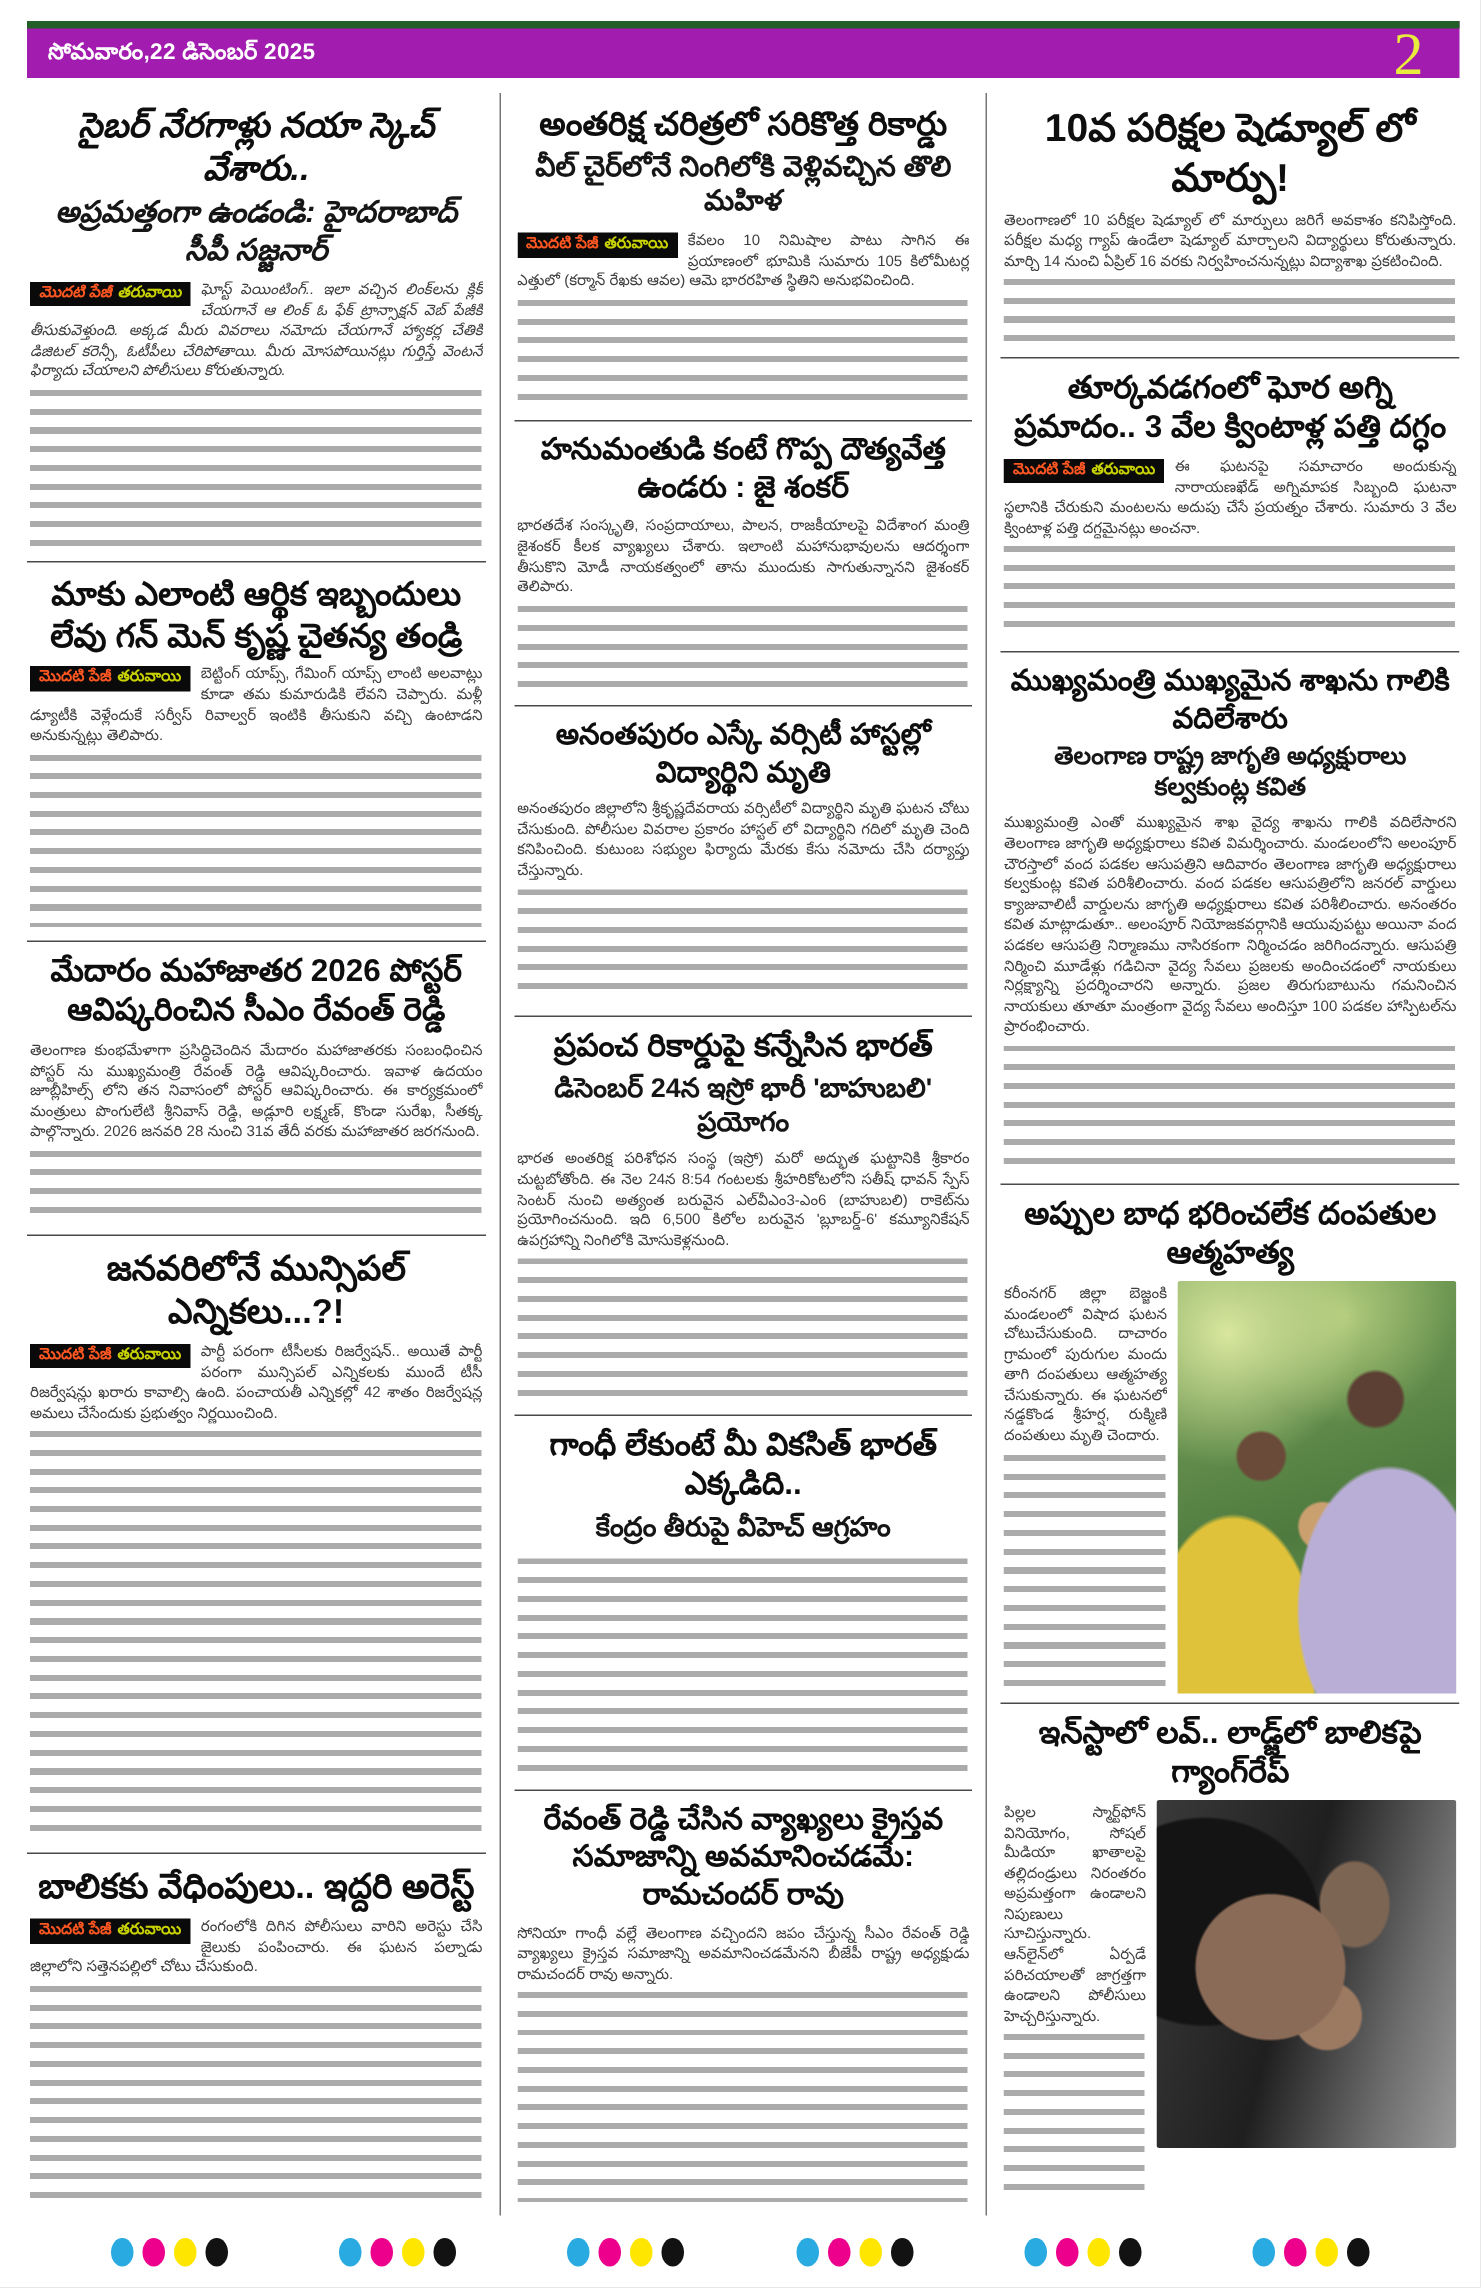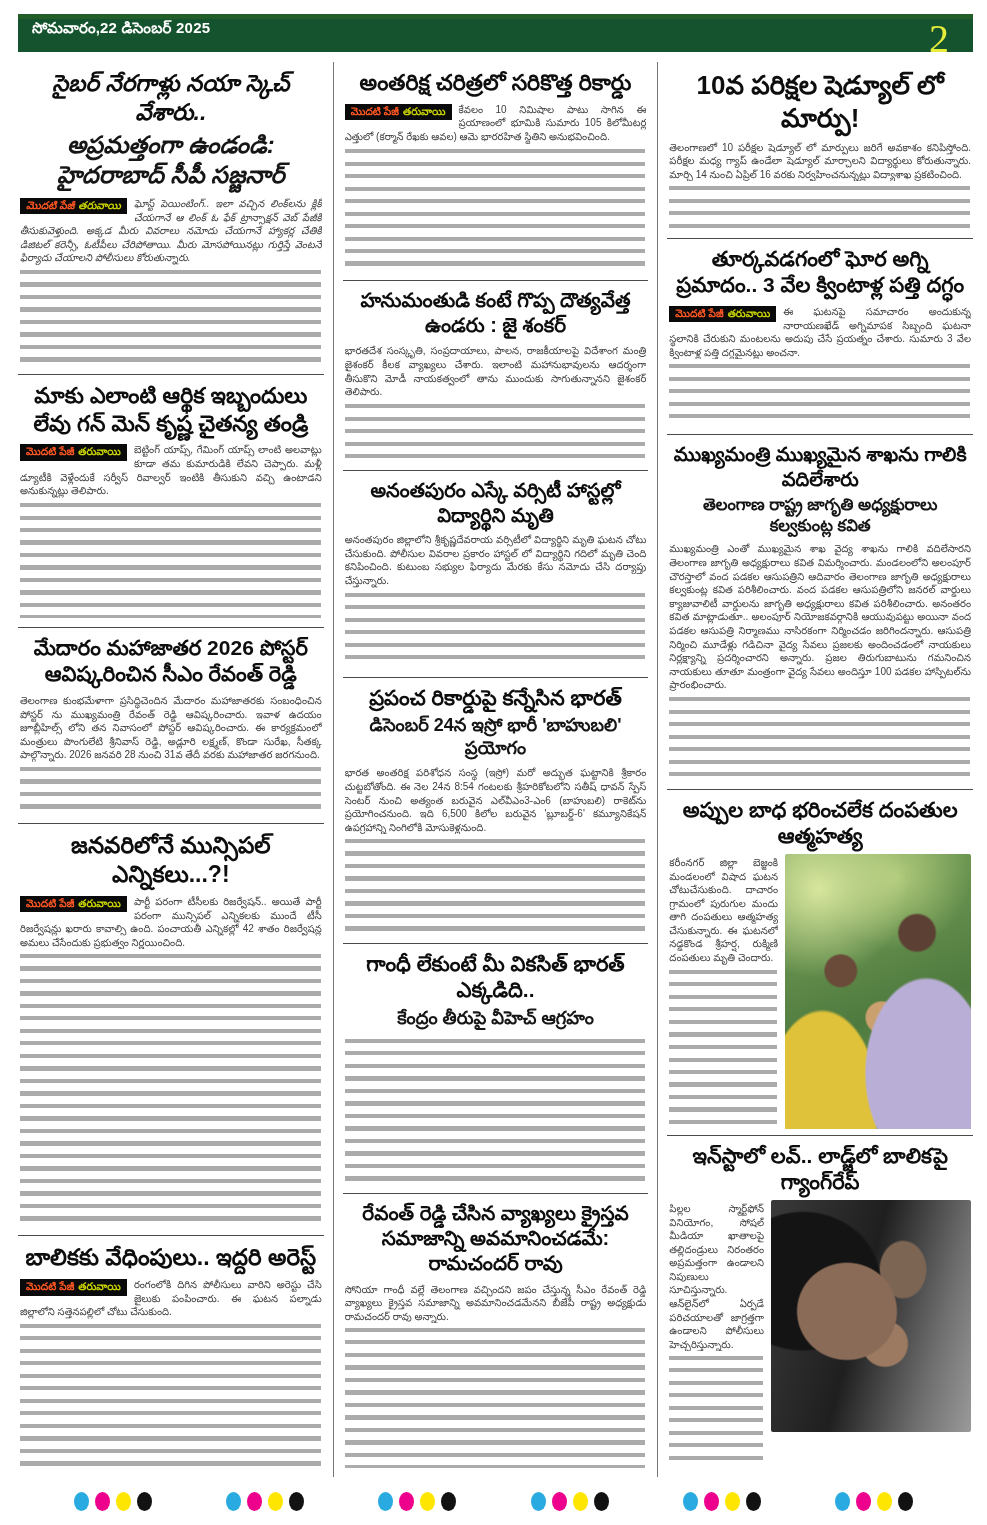--- a/index.html
+++ b/index.html
@@ -1,21 +1,21 @@
 <!DOCTYPE html>
 <html><head>
 <meta charset="utf-8">
 <style>
   html,body{margin:0;padding:0;background:#d8d8d8;}
   .page{position:relative;width:987px;height:1525px;margin:0 auto;background:#ffffff;
         font-family:"Liberation Sans",sans-serif;overflow:hidden;}
   
   .topbar{position:absolute;left:18px;right:14px;top:14px;height:38px;
-          background:#14532d;border-top:5px solid #225e28;box-sizing:border-box;
-          display:flex;align-items:flex-start;justify-content:space-between;padding:0 24px 0 14px;}
+          background:#a21caf;border-top:5px solid #225e28;box-sizing:border-box;
+          display:flex;align-items:center;justify-content:space-between;padding:0 24px 0 14px;}
   .topbar .date{color:#ffffff;font-weight:bold;font-size:15px;letter-spacing:.2px;}
   .topbar .pagenum{color:#e7ec3d;font-family:"Liberation Serif",serif;font-size:40px;line-height:1;font-weight:400;}
   
   .content{position:absolute;top:62px;left:18px;right:14px;height:1415px;display:flex;}
   .col{flex:1;display:flex;flex-direction:column;overflow:hidden;min-width:0;}
   .col + .col{border-left:1px solid #777;margin-left:9px;padding-left:9px;}
   
   .article{box-sizing:border-box;padding:5px 2px 6px;display:flex;flex-direction:column;overflow:hidden;}
   .article + .article{border-top:1.5px solid #4a4a4a;}
   .headline{margin:2px 4px;text-align:center;font-weight:bold;color:#0e0e0e;line-height:1.26;}
@@ -58,21 +58,21 @@
 
 <div class="page">
   <div class="topbar">
     <span class="date">సోమవారం,22 డిసెంబర్ 2025</span>
     <span class="pagenum">2</span>
   </div>
   <div class="content" id="cols">
       <div class="col">
         <section class="article" style="height: 312px; font-style: italic;">
           <h2 class="headline" style="font-size: 23px;">సైబర్ నేరగాళ్లు నయా స్కెచ్ వేశారు..</h2>
-          <h3 class="subhead" style="font-size: 24px;">అప్రమత్తంగా ఉండండి: హైదరాబాద్ సీపీ సజ్జనార్</h3>
+          <h3 class="subhead" style="font-size: 20px;">అప్రమత్తంగా ఉండండి: హైదరాబాద్ సీపీ సజ్జనార్</h3>
           <div class="bodywrap">
             <div class="textcol">
               <p class="body"><span class="tag"><span class="t1">మొదటి పేజీ</span><span class="t2">తరువాయి</span></span>ఘోస్ట్ పెయింటింగ్.. ఇలా వచ్చిన లింక్‌లను క్లిక్ చేయగానే ఆ లింక్ ఓ ఫేక్ ట్రాన్సాక్షన్ వెబ్ పేజీకి తీసుకువెళ్తుంది. అక్కడ మీరు వివరాలు నమోదు చేయగానే హ్యాకర్ల చేతికి డిజిటల్ కరెన్సీ, ఓటీపీలు చేరిపోతాయి. మీరు మోసపోయినట్లు గుర్తిస్తే వెంటనే ఫిర్యాదు చేయాలని పోలీసులు కోరుతున్నారు.</p>
               <div class="greeklines"></div>
             </div>
           </div>
         </section>
         <section class="article" style="height: 253px;">
           <h2 class="headline" style="font-size: 22px;">మాకు ఎలాంటి ఆర్థిక ఇబ్బందులు లేవు గన్ మెన్ కృష్ణ చైతన్య తండ్రి</h2>
           <div class="bodywrap">
@@ -106,20 +106,21 @@
             <div class="textcol">
               <p class="body"><span class="tag"><span class="t1">మొదటి పేజీ</span><span class="t2">తరువాయి</span></span>రంగంలోకి దిగిన పోలీసులు వారిని అరెస్టు చేసి జైలుకు పంపించారు. ఈ ఘటన పల్నాడు జిల్లాలోని సత్తెనపల్లిలో చోటు చేసుకుంది.</p>
               <div class="greeklines"></div>
             </div>
           </div>
         </section>
       </div>
       <div class="col">
         <section class="article" style="height: 218px;">
           <h2 class="headline" style="font-size: 22px;">అంతరిక్ష చరిత్రలో సరికొత్త రికార్డు</h2>
+          <h3 class="subhead" style="font-size: 19px;">వీల్ చైర్‌లోనే నింగిలోకి వెళ్లివచ్చిన తొలి మహిళ</h3>
           <div class="bodywrap">
             <div class="textcol">
               <p class="body"><span class="tag"><span class="t1">మొదటి పేజీ</span><span class="t2">తరువాయి</span></span>కేవలం 10 నిమిషాల పాటు సాగిన ఈ ప్రయాణంలో భూమికి సుమారు 105 కిలోమీటర్ల ఎత్తులో (కర్మాన్ రేఖకు ఆవల) ఆమె భారరహిత స్థితిని అనుభవించింది.</p>
               <div class="greeklines"></div>
             </div>
           </div>
         </section>
         <section class="article" style="height: 190px; justify-content: center;">
           <h2 class="headline" style="font-size: 20px;">హనుమంతుడి కంటే గొప్ప దౌత్యవేత్త ఉండరు : జై శంకర్</h2>
           <div class="bodywrap">

